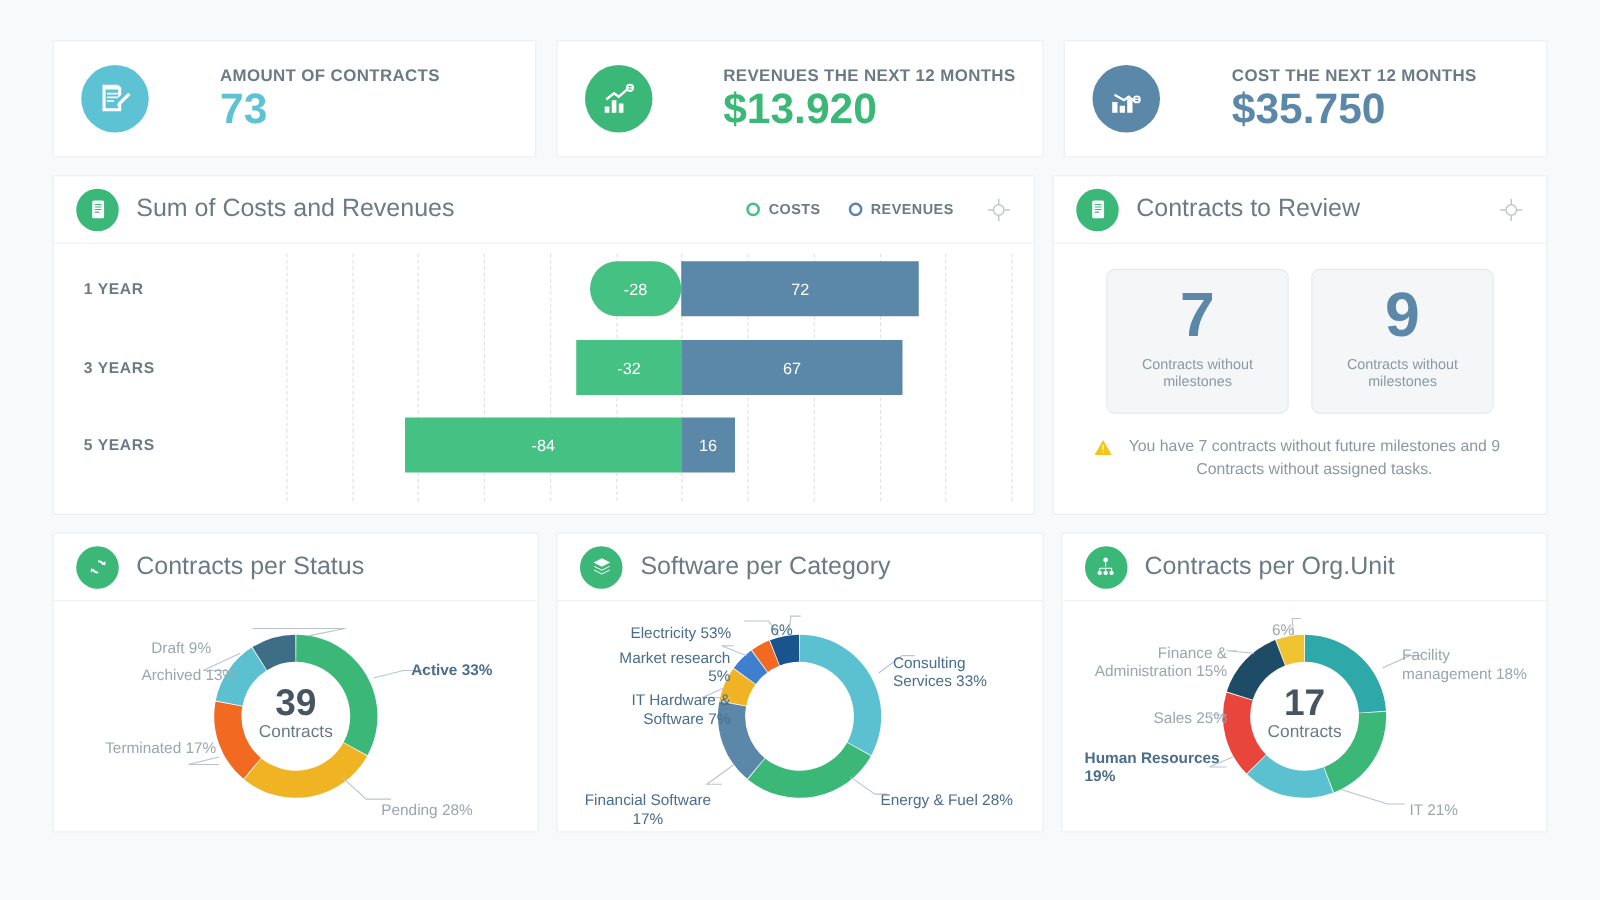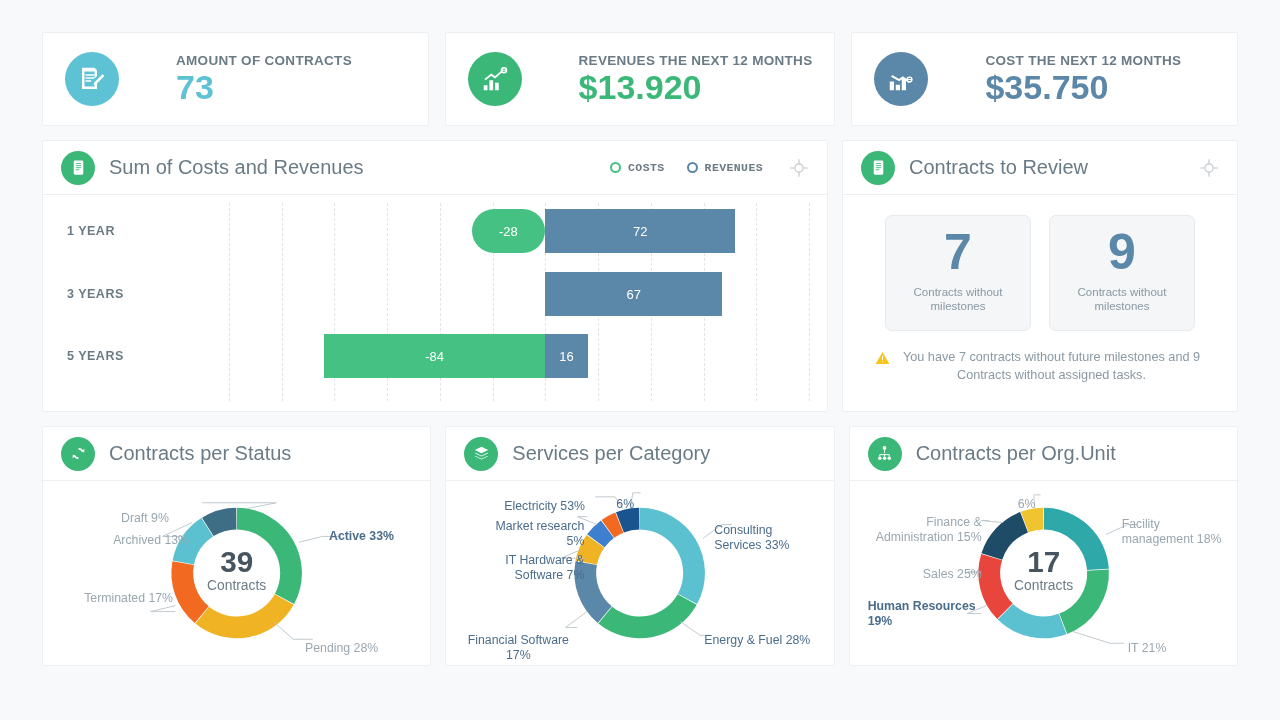--- a/index.html
+++ b/index.html
@@ -39,21 +39,21 @@
   }
   .panel-icon {
     width: 34px; height: 34px; border-radius: 50%; background: #3bb878;
     display: flex; align-items: center; justify-content: center; flex: none;
   }
   .panel-icon svg { width: 19px; height: 19px; }
   .panel-title {
     font-size: 20px; color: #6b7b86; font-weight: normal; white-space: nowrap;
   }
   .head-spacer { flex: 1; }
-  .legend { display: flex; gap: 22px; align-items: center; font-family: Liberation Mono, monospace; }
+  .legend { display: flex; gap: 22px; align-items: center; }
   .legend-item { display: flex; align-items: center; gap: 7px; }
   .legend-dot { width: 11px; height: 11px; border-radius: 50%; border: 2px solid; }
   .legend-label {
     font-size: 11.5px; font-weight: bold; letter-spacing: .4px;
     color: #6b7b86; text-transform: uppercase;
   }
   .target-icon { width: 20px; height: 20px; flex: none; margin-left: 12px; opacity: .55; }
   .panel-body { flex: 1; position: relative; }
 
   
@@ -199,20 +199,21 @@
             <div class="grid-line" style="left: 660.545px;"></div>
             <div class="grid-line" style="left: 713.273px;"></div>
             <div class="grid-line" style="left: 766px;"></div>
             <div class="bar-row" style="top: 14px;">
               <div class="bar-cat">1 YEAR</div>
               <div class="seg seg-neg" style="left: 428.545px; width: 73.8182px; border-radius: 22px;">-28</div>
               <div class="seg seg-pos" style="left: 502.364px; width: 189.818px;">72</div>
             </div>
             <div class="bar-row" style="top: 77px;">
               <div class="bar-cat">3 YEARS</div>
+              <div class="seg seg-neg" style="left: 418px; width: 84.3636px;">-32</div>
               <div class="seg seg-pos" style="left: 502.364px; width: 176.636px;">67</div>
             </div>
             <div class="bar-row" style="top: 139px;">
               <div class="bar-cat">5 YEARS</div>
               <div class="seg seg-neg" style="left: 280.909px; width: 221.455px;">-84</div>
               <div class="seg seg-pos" style="left: 502.364px; width: 42.1818px;">16</div>
             </div>
           </div>
       </div>
     </div>
@@ -294,21 +295,21 @@
 
     <div class="card panel" style="flex:1">
       <div class="panel-head">
         <div class="panel-icon">
           <svg viewBox="0 0 24 24">
             <path d="M12 3.4l8.4 4.2-8.4 4.2-8.4-4.2z" fill="#fff"></path>
             <path d="M4.6 11.2l-1 .5 8.4 4.2 8.4-4.2-1-.5-7.4 3.7z" fill="#fff"></path>
             <path d="M4.6 15l-1 .5 8.4 4.2 8.4-4.2-1-.5-7.4 3.7z" fill="#fff"></path>
           </svg>
         </div>
-        <div class="panel-title">Services per Category</div>
+        <div class="panel-title">Software per Category</div>
       </div>
       <div class="panel-body">
         <div class="donut-wrap">
           <svg class="donut-svg" viewBox="0 0 390 186" preserveAspectRatio="xMidYMid meet" id="category-donut">
               <path d="M195.39599762400428,27.001187996436002 A66,66 0 0 1 253.02597314398184,124.44815480586891 L233.68398209598791,113.96543653724595 A44,44 0 0 0 195.26399841600286,49.000791997624 Z" fill="#5bc0cf"></path>
               <path d="M252.64442652338263,125.1421855322618 A66,66 0 0 1 153.23589534741754,144.10537704163957 L167.15726356494503,127.07025136109304 A44,44 0 0 0 233.4296176822551,114.42812368817454 Z" fill="#3bb878"></path>
               <path d="M152.62565252061148,143.60054027079195 A66,66 0 0 1 130.0960058503008,81.02203926305428 L151.73067056686722,85.01469284203618 A44,44 0 0 0 166.75043501374097,126.73369351386131 Z" fill="#5b87a8"></path>
               <path d="M130.2444109610183,80.2440724282978 A66,66 0 0 1 141.3730779172269,54.52724044303314 L159.2487186114846,67.35149362868876 A44,44 0 0 0 151.82960730734553,84.49604828553187 Z" fill="#f0b323"></path>
               <path d="M141.83860104389206,53.886502827930045 A66,66 0 0 1 155.8865028279301,39.838601043892005 L168.92433521862006,57.559067362594675 A44,44 0 0 0 159.5590673625947,66.92433521862003 Z" fill="#3f7fd0"></path>
               <path d="M156.52724044303324,39.373077917226844 A66,66 0 0 1 170.3360275742011,31.781632950727676 L178.55735171613406,52.187755300485115 A44,44 0 0 0 169.35149362868884,57.24871861148456 Z" fill="#f26a21"></path>

